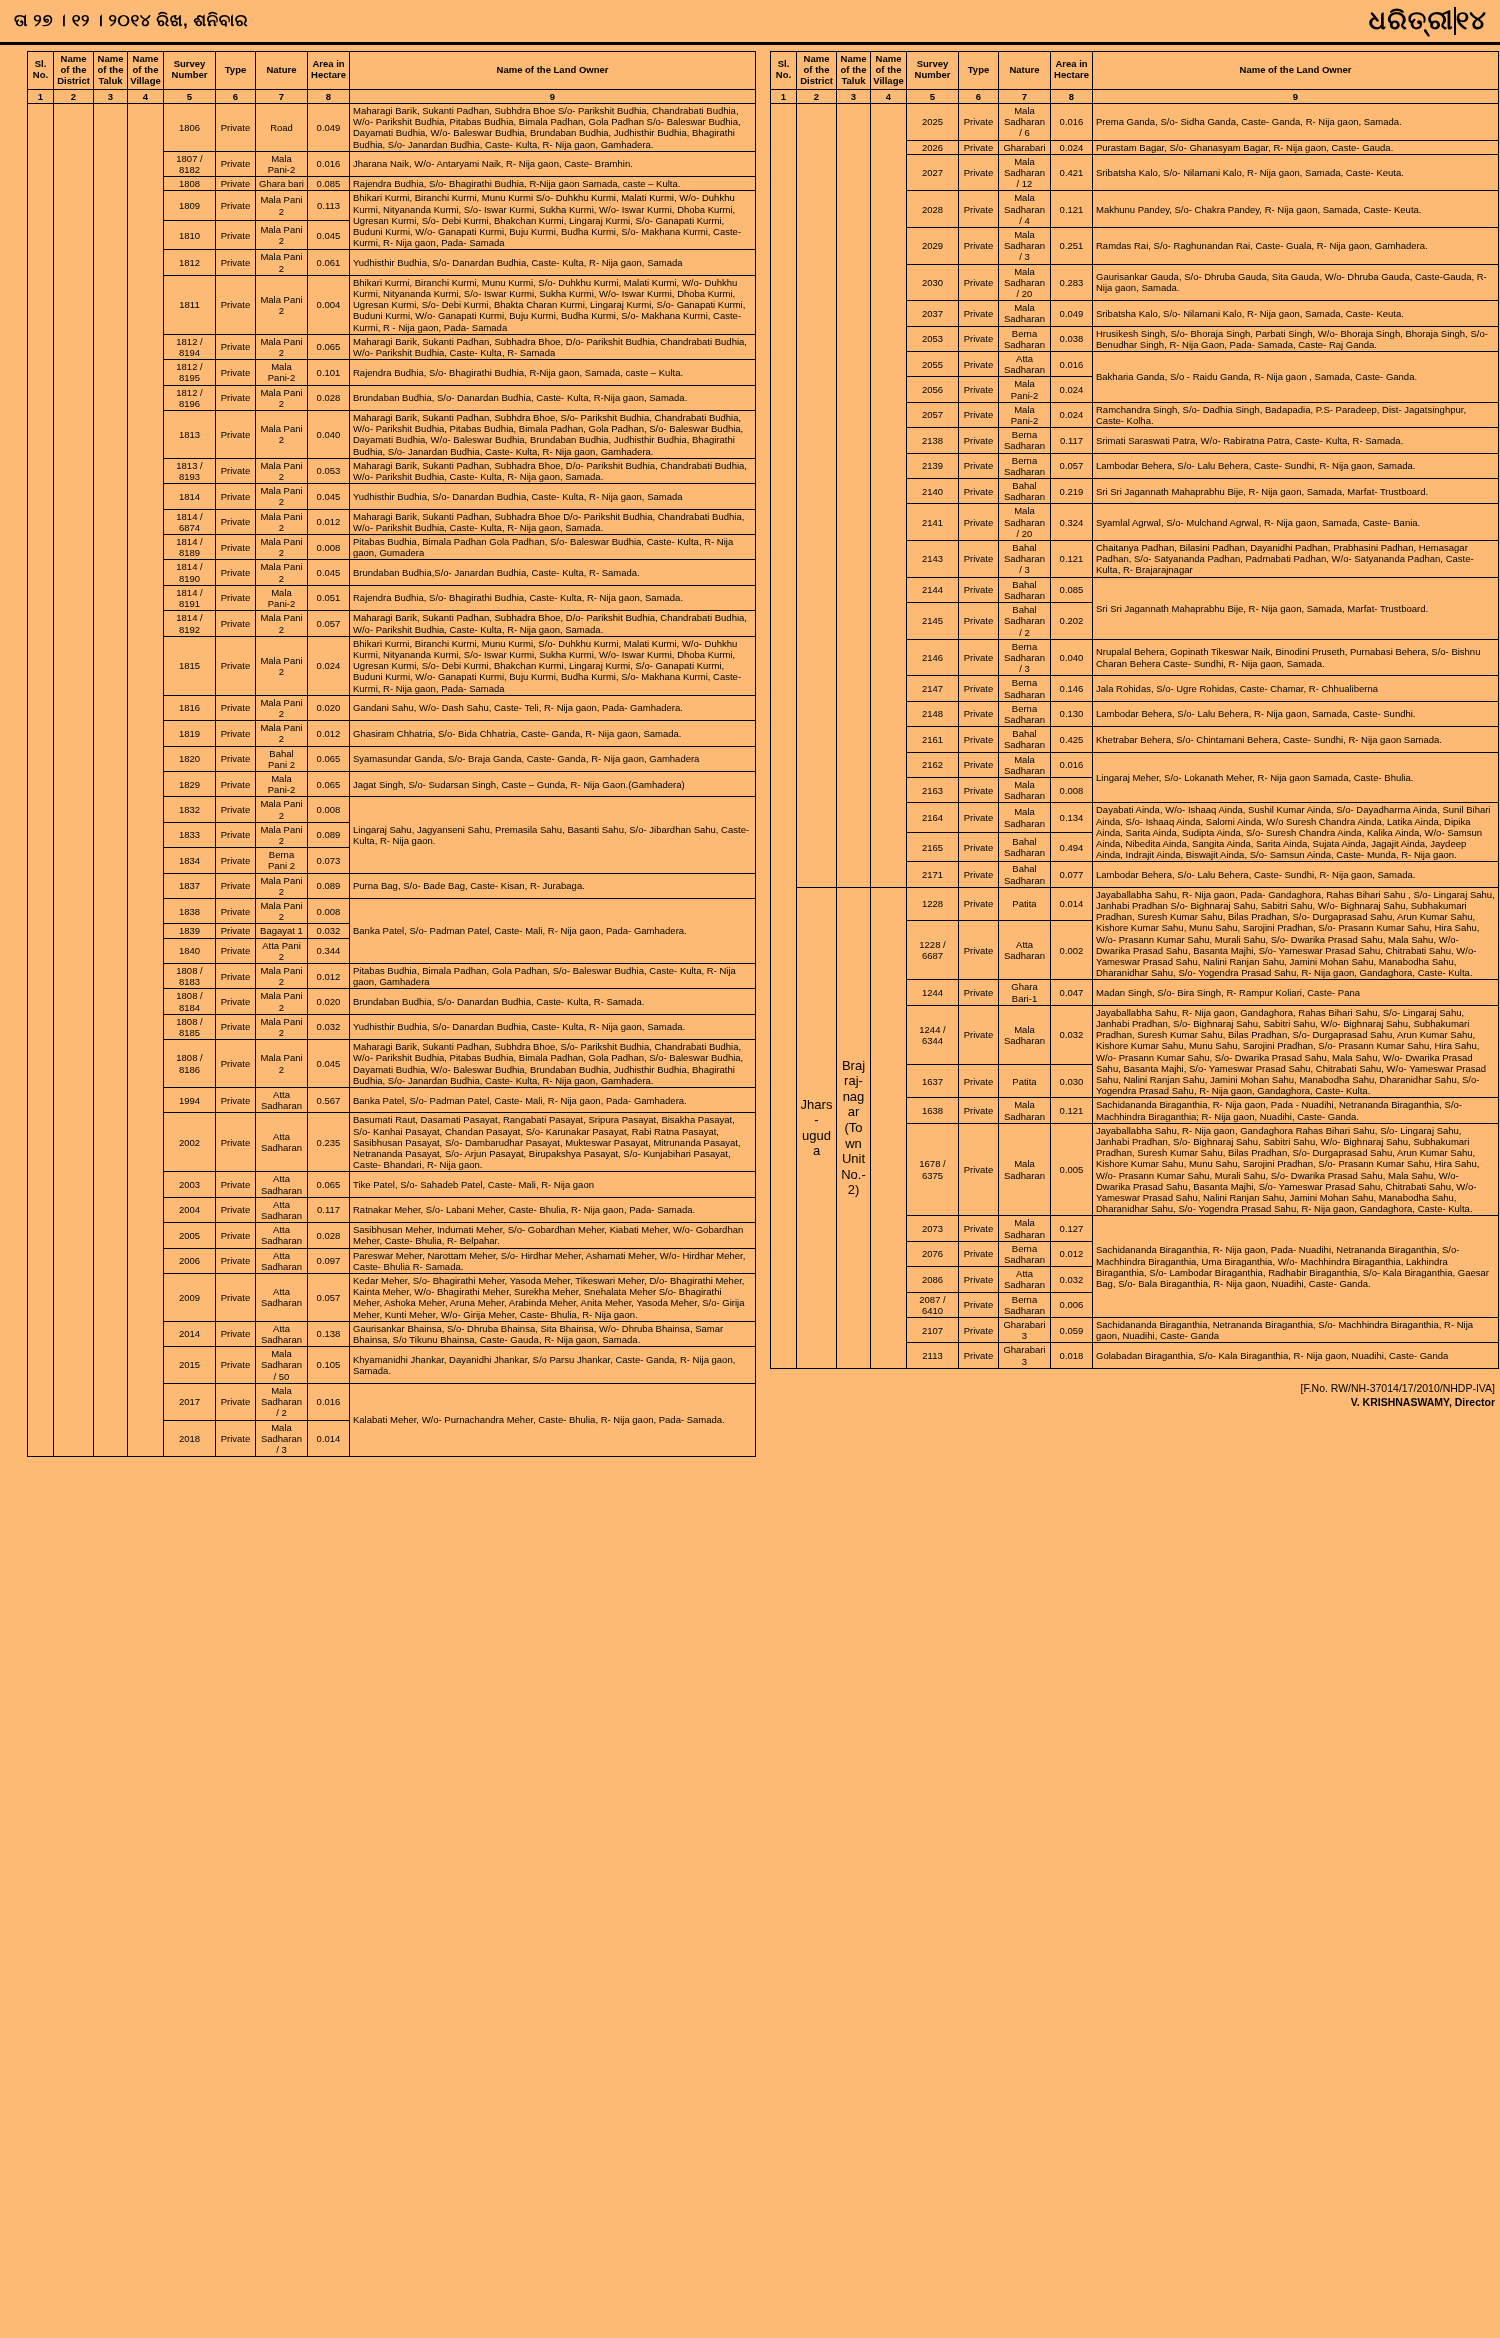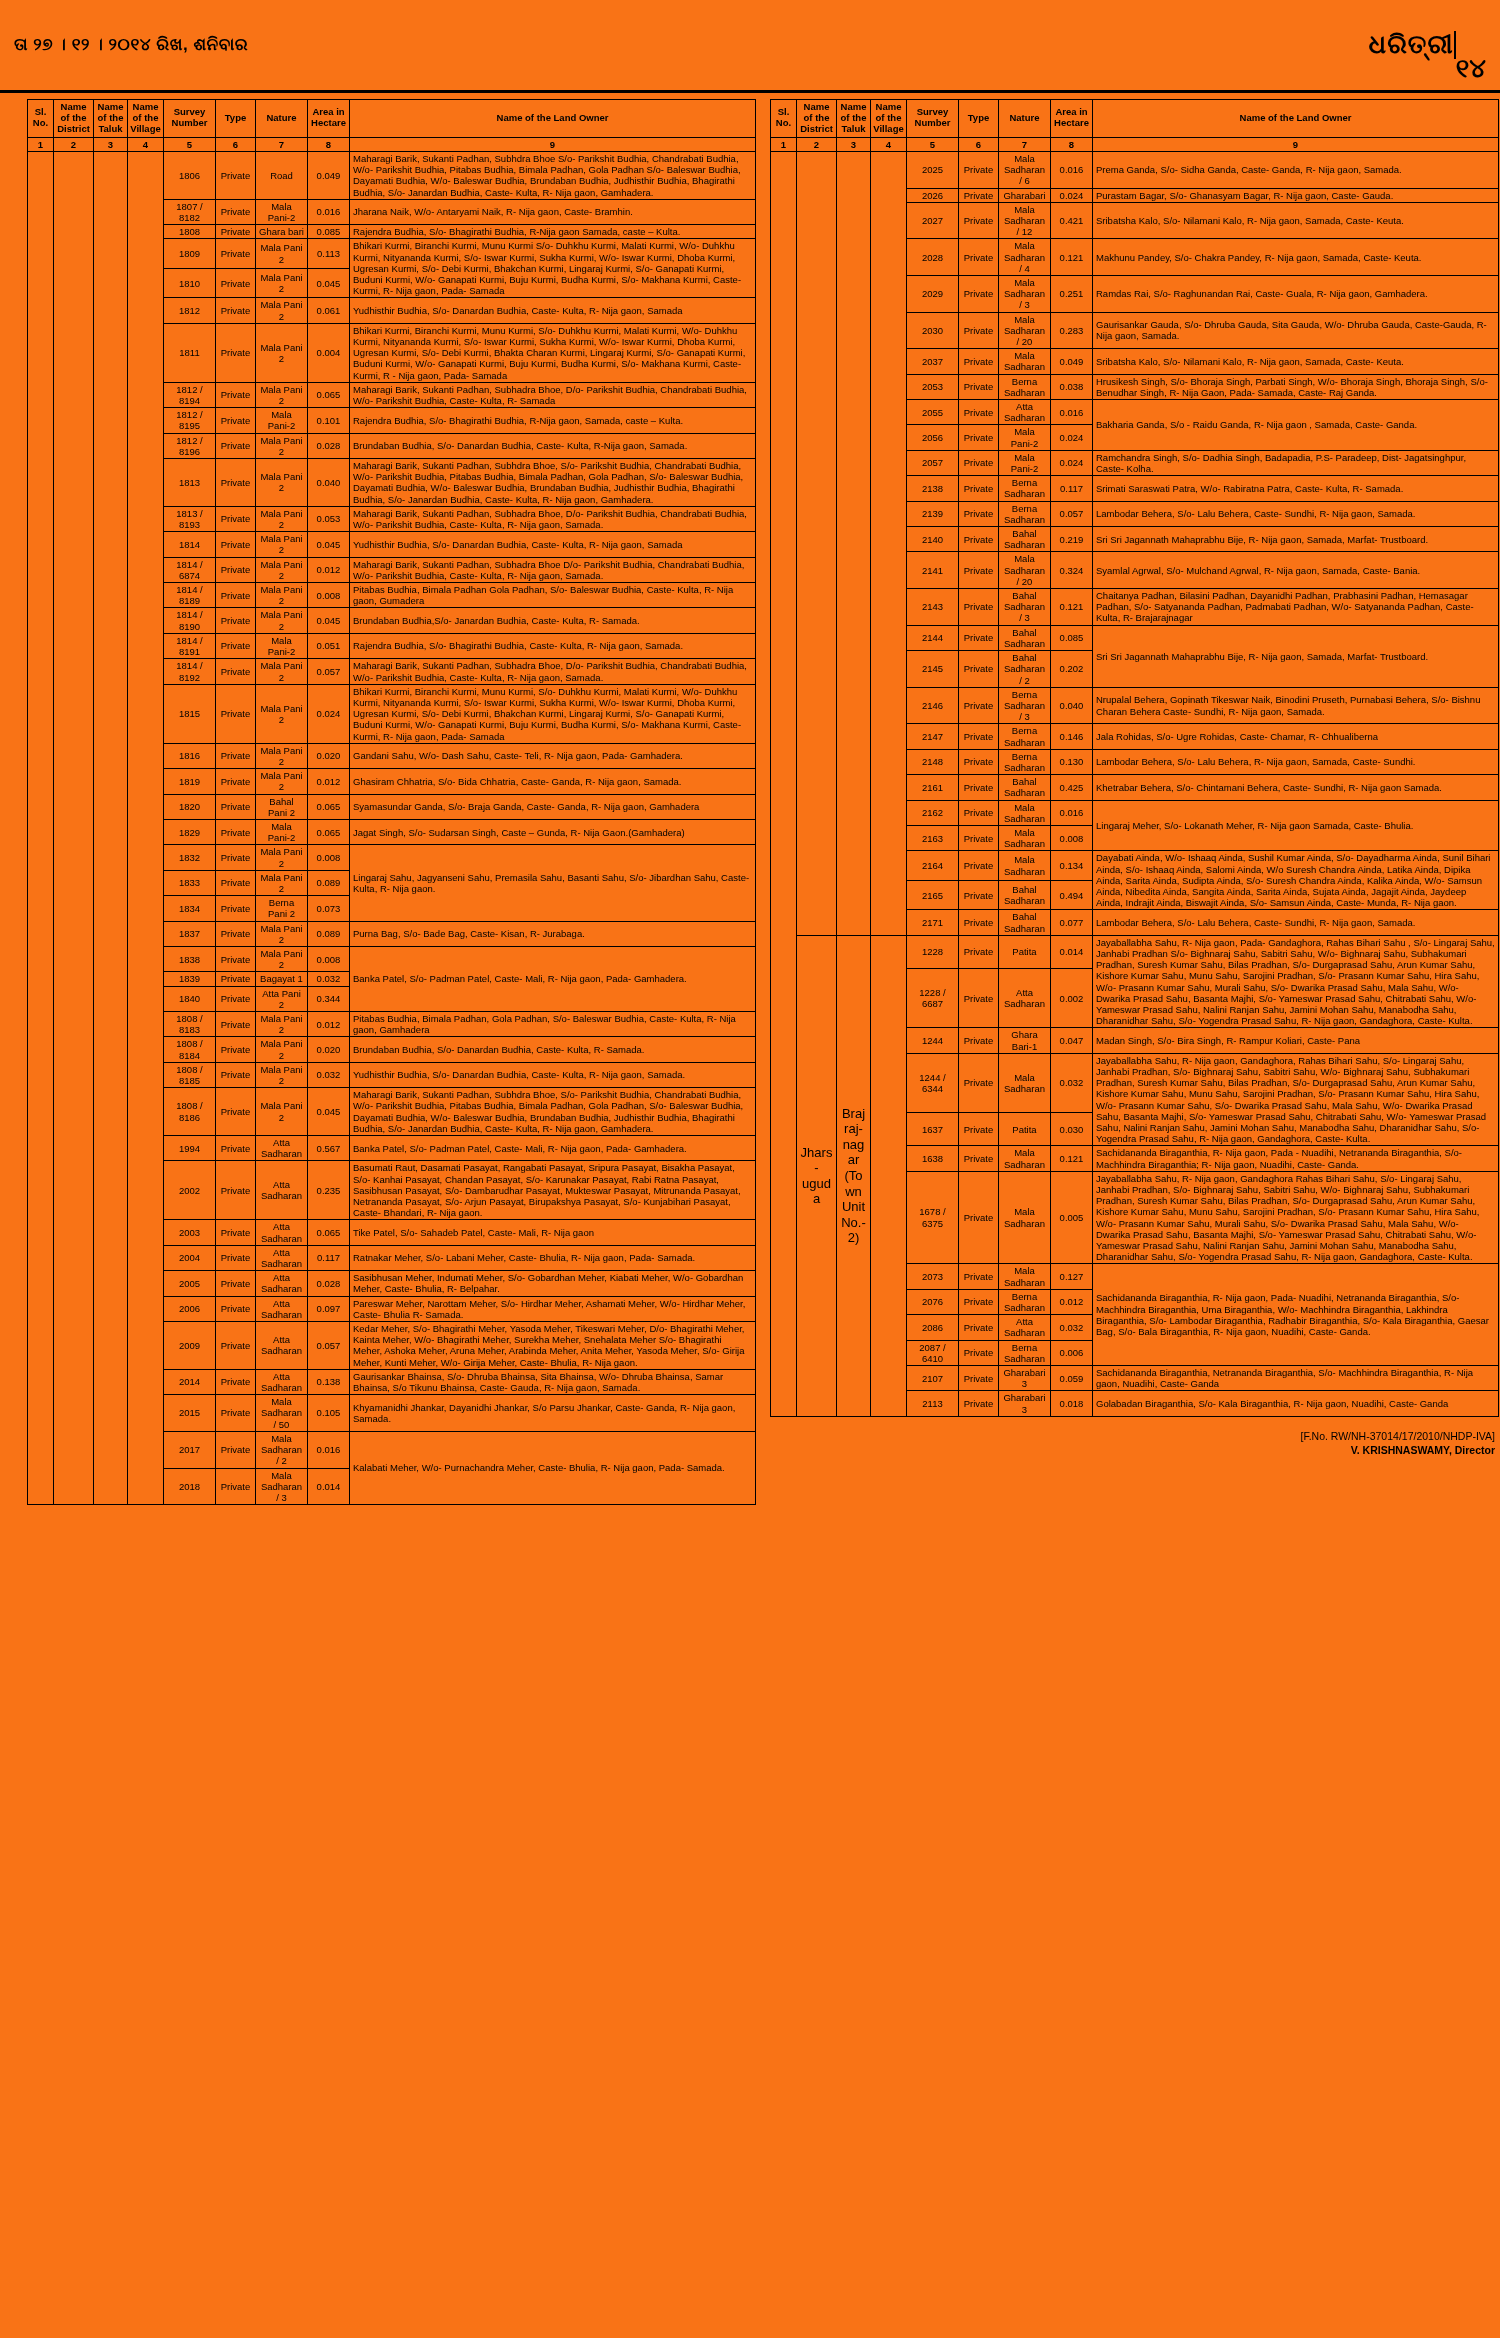--- a/index.html
+++ b/index.html
@@ -1,31 +1,31 @@
 <!DOCTYPE html>
 <html><head>
 <meta charset="utf-8">
 <style>
   html,body { margin:0; padding:0; background:#e8e8e8; }
   .page {
     position:relative; width:1500px; height:2338px; margin:0 auto;
-    background:#f97316; color:#000;
+    background:#fdba74; color:#000;
     font-family:"Liberation Sans", sans-serif;
     overflow:hidden;
   }
   
   .masthead {
     display:flex; justify-content:space-between; align-items:center;
     padding:5px 14px 6px 14px; border-bottom:3px solid #000;
   }
   .date-line { font-weight:bold; font-size:17px; letter-spacing:0.5px; }
   .brand-block { display:flex; align-items:center; }
   .brand { font-size:26px; font-weight:bold; letter-spacing:1px; }
   .brand-divider { width:2px; height:28px; background:#000; }
-  .page-number { font-size:26px; font-weight:bold;margin-top:48px; }
+  .page-number { font-size:26px; font-weight:bold; }
   
   .tables { display:flex; align-items:flex-start; gap:14px; padding:6px 10px 0 27px; }
   table.gz {
     border-collapse:collapse; table-layout:fixed; width:728px;
     font-size:9.5px; line-height:1.18;
   }
   table.gz th, table.gz td {
     border:1px solid #000; padding:1px 3px; vertical-align:middle;
     overflow:hidden; word-wrap:break-word;
   }

